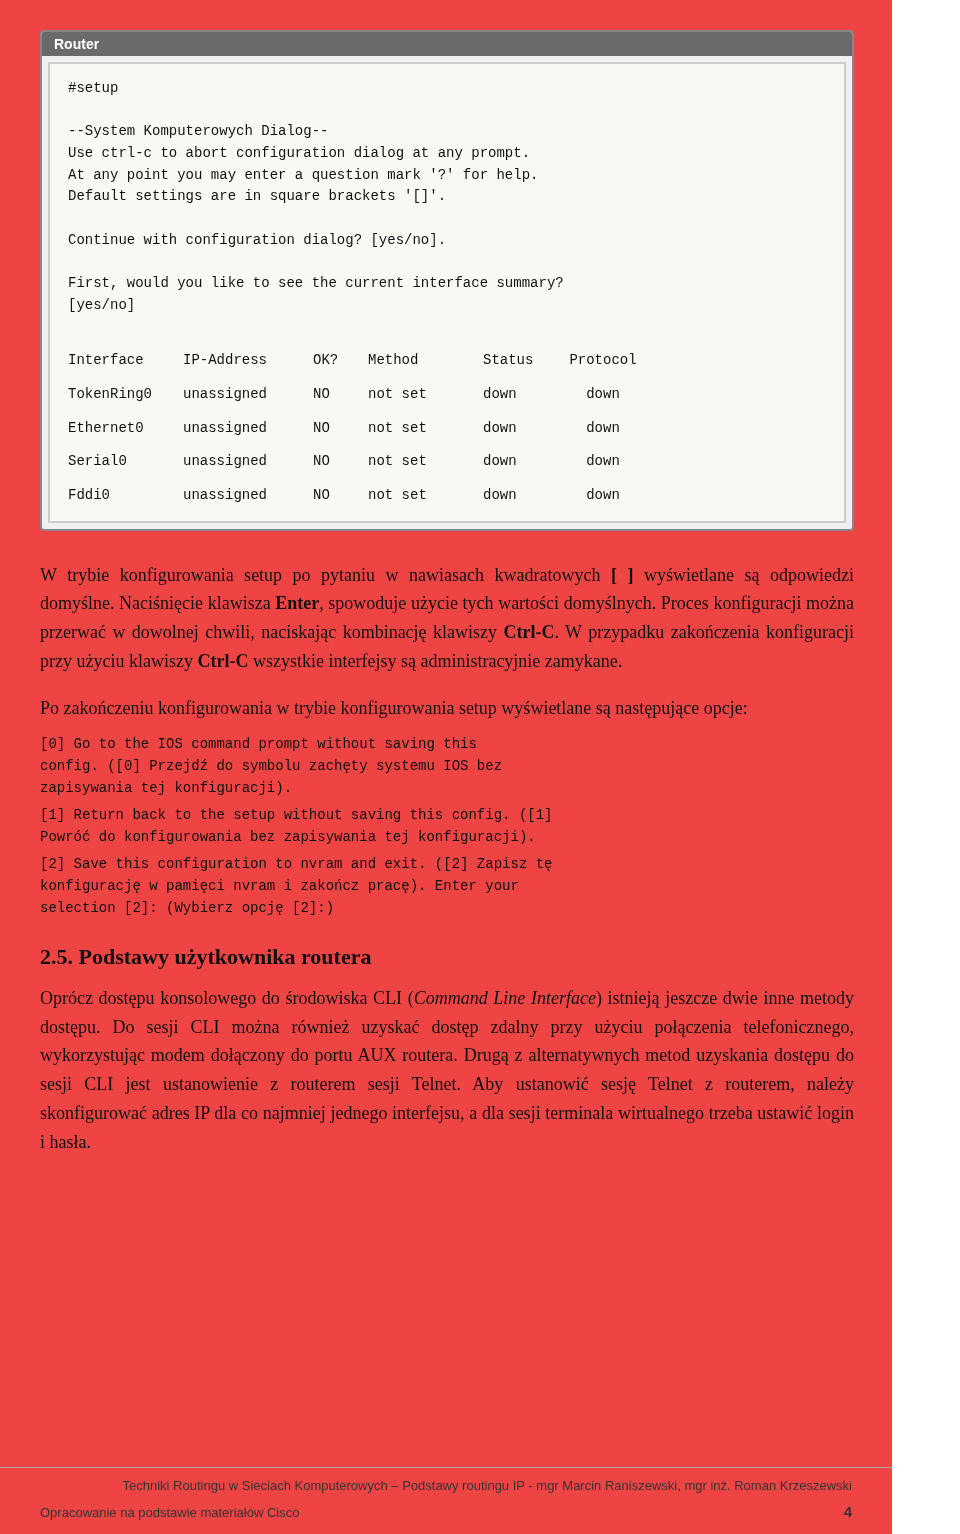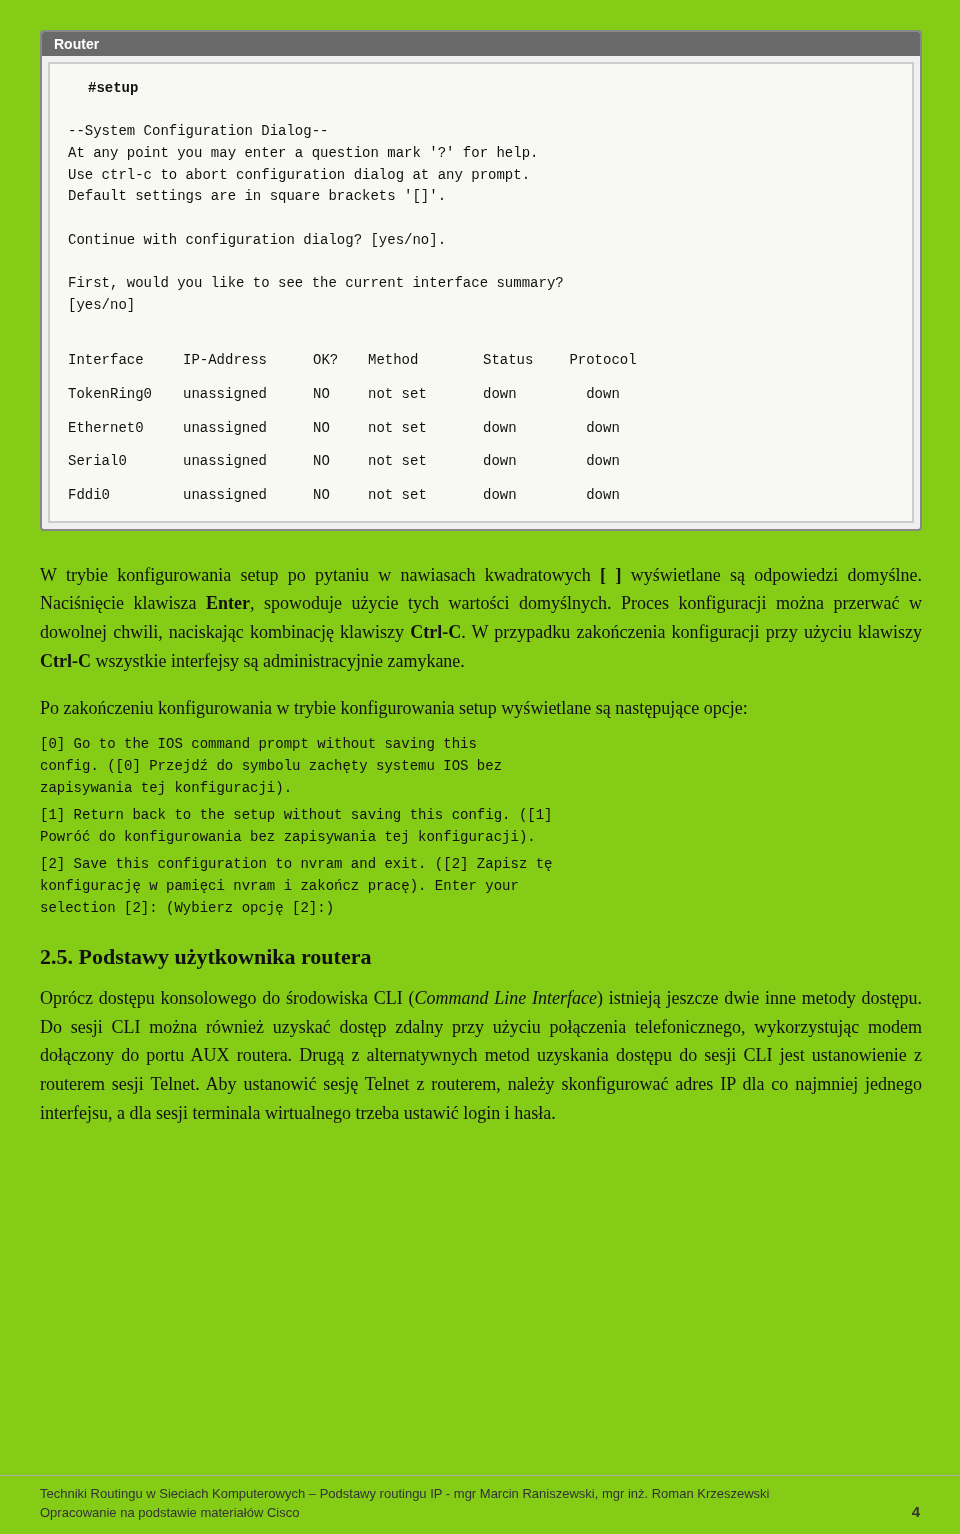--- a/index.html
+++ b/index.html
@@ -8,23 +8,23 @@
       background: #fff;
       font-family: 'Times New Roman', Times, serif;
       font-size: 18px;
       color: #111;
       width: 960px;
       min-height: 1534px;
       position: relative;
     }
 
     .page-wrapper {
-      width: 960px;
+      width: 892px;
       min-height: 1534px;
-      background: #84cc16;
+      background: #ef4444;
       padding: 30px 38px 80px 40px;
       position: relative;
     }
 
     
     .router-window {
       border: 2px solid #888;
       border-radius: 4px;
       background: #f0f0f0;
       margin-bottom: 30px;
@@ -45,22 +45,21 @@
       border: 2px solid #ccc;
       margin: 6px;
       padding: 14px 18px;
       font-family: 'Courier New', Courier, monospace;
       font-size: 14px;
       line-height: 1.55;
       color: #111;
     }
 
     .router-body .cmd-bold {
-      font-weight: bold;
-      margin-left: 20px;
+      font-weight: normal;
     }
 
     
     .text-block {
       margin-bottom: 16px;
       line-height: 1.6;
       text-align: justify;
     }
 
     .text-block p {
@@ -106,21 +105,22 @@
       left: 0;
       right: 0;
       padding: 10px 40px 14px 40px;
       border-top: 1px solid #aaa;
       font-size: 13px;
       font-family: Arial, sans-serif;
       color: #333;
     }
 
     .footer-line1 {
-      margin-bottom: 4px;
+      margin-bottom: 12px;
+      text-align: right;
     }
 
     .footer-right {
       position: absolute;
       bottom: 14px;
       right: 40px;
       font-size: 15px;
       font-family: Arial, sans-serif;
       font-weight: bold;
     }
@@ -161,23 +161,23 @@
 
 <div class="page-wrapper">
 
   <div class="router-window">
     <div class="router-titlebar">
       <span>Router</span>
     </div>
     <div class="router-body">
       <div><span class="cmd-bold">#setup</span></div>
       <div>&nbsp;</div>
-      <div>--System Configuration Dialog--</div>
+      <div>--System Komputerowych Dialog--</div>
+      <div>Use ctrl-c to abort configuration dialog at any prompt.</div>
       <div>At any point you may enter a question mark '?' for help.</div>
-      <div>Use ctrl-c to abort configuration dialog at any prompt.</div>
       <div>Default settings are in square brackets '[]'.</div>
       <div>&nbsp;</div>
       <div>Continue with configuration dialog? [yes/no].</div>
       <div>&nbsp;</div>
       <div>First, would you like to see the current interface summary?</div>
       <div>[yes/no]</div>
       <div>&nbsp;</div>
 
       <div class="iface-table">
         <div class="iface-row">

